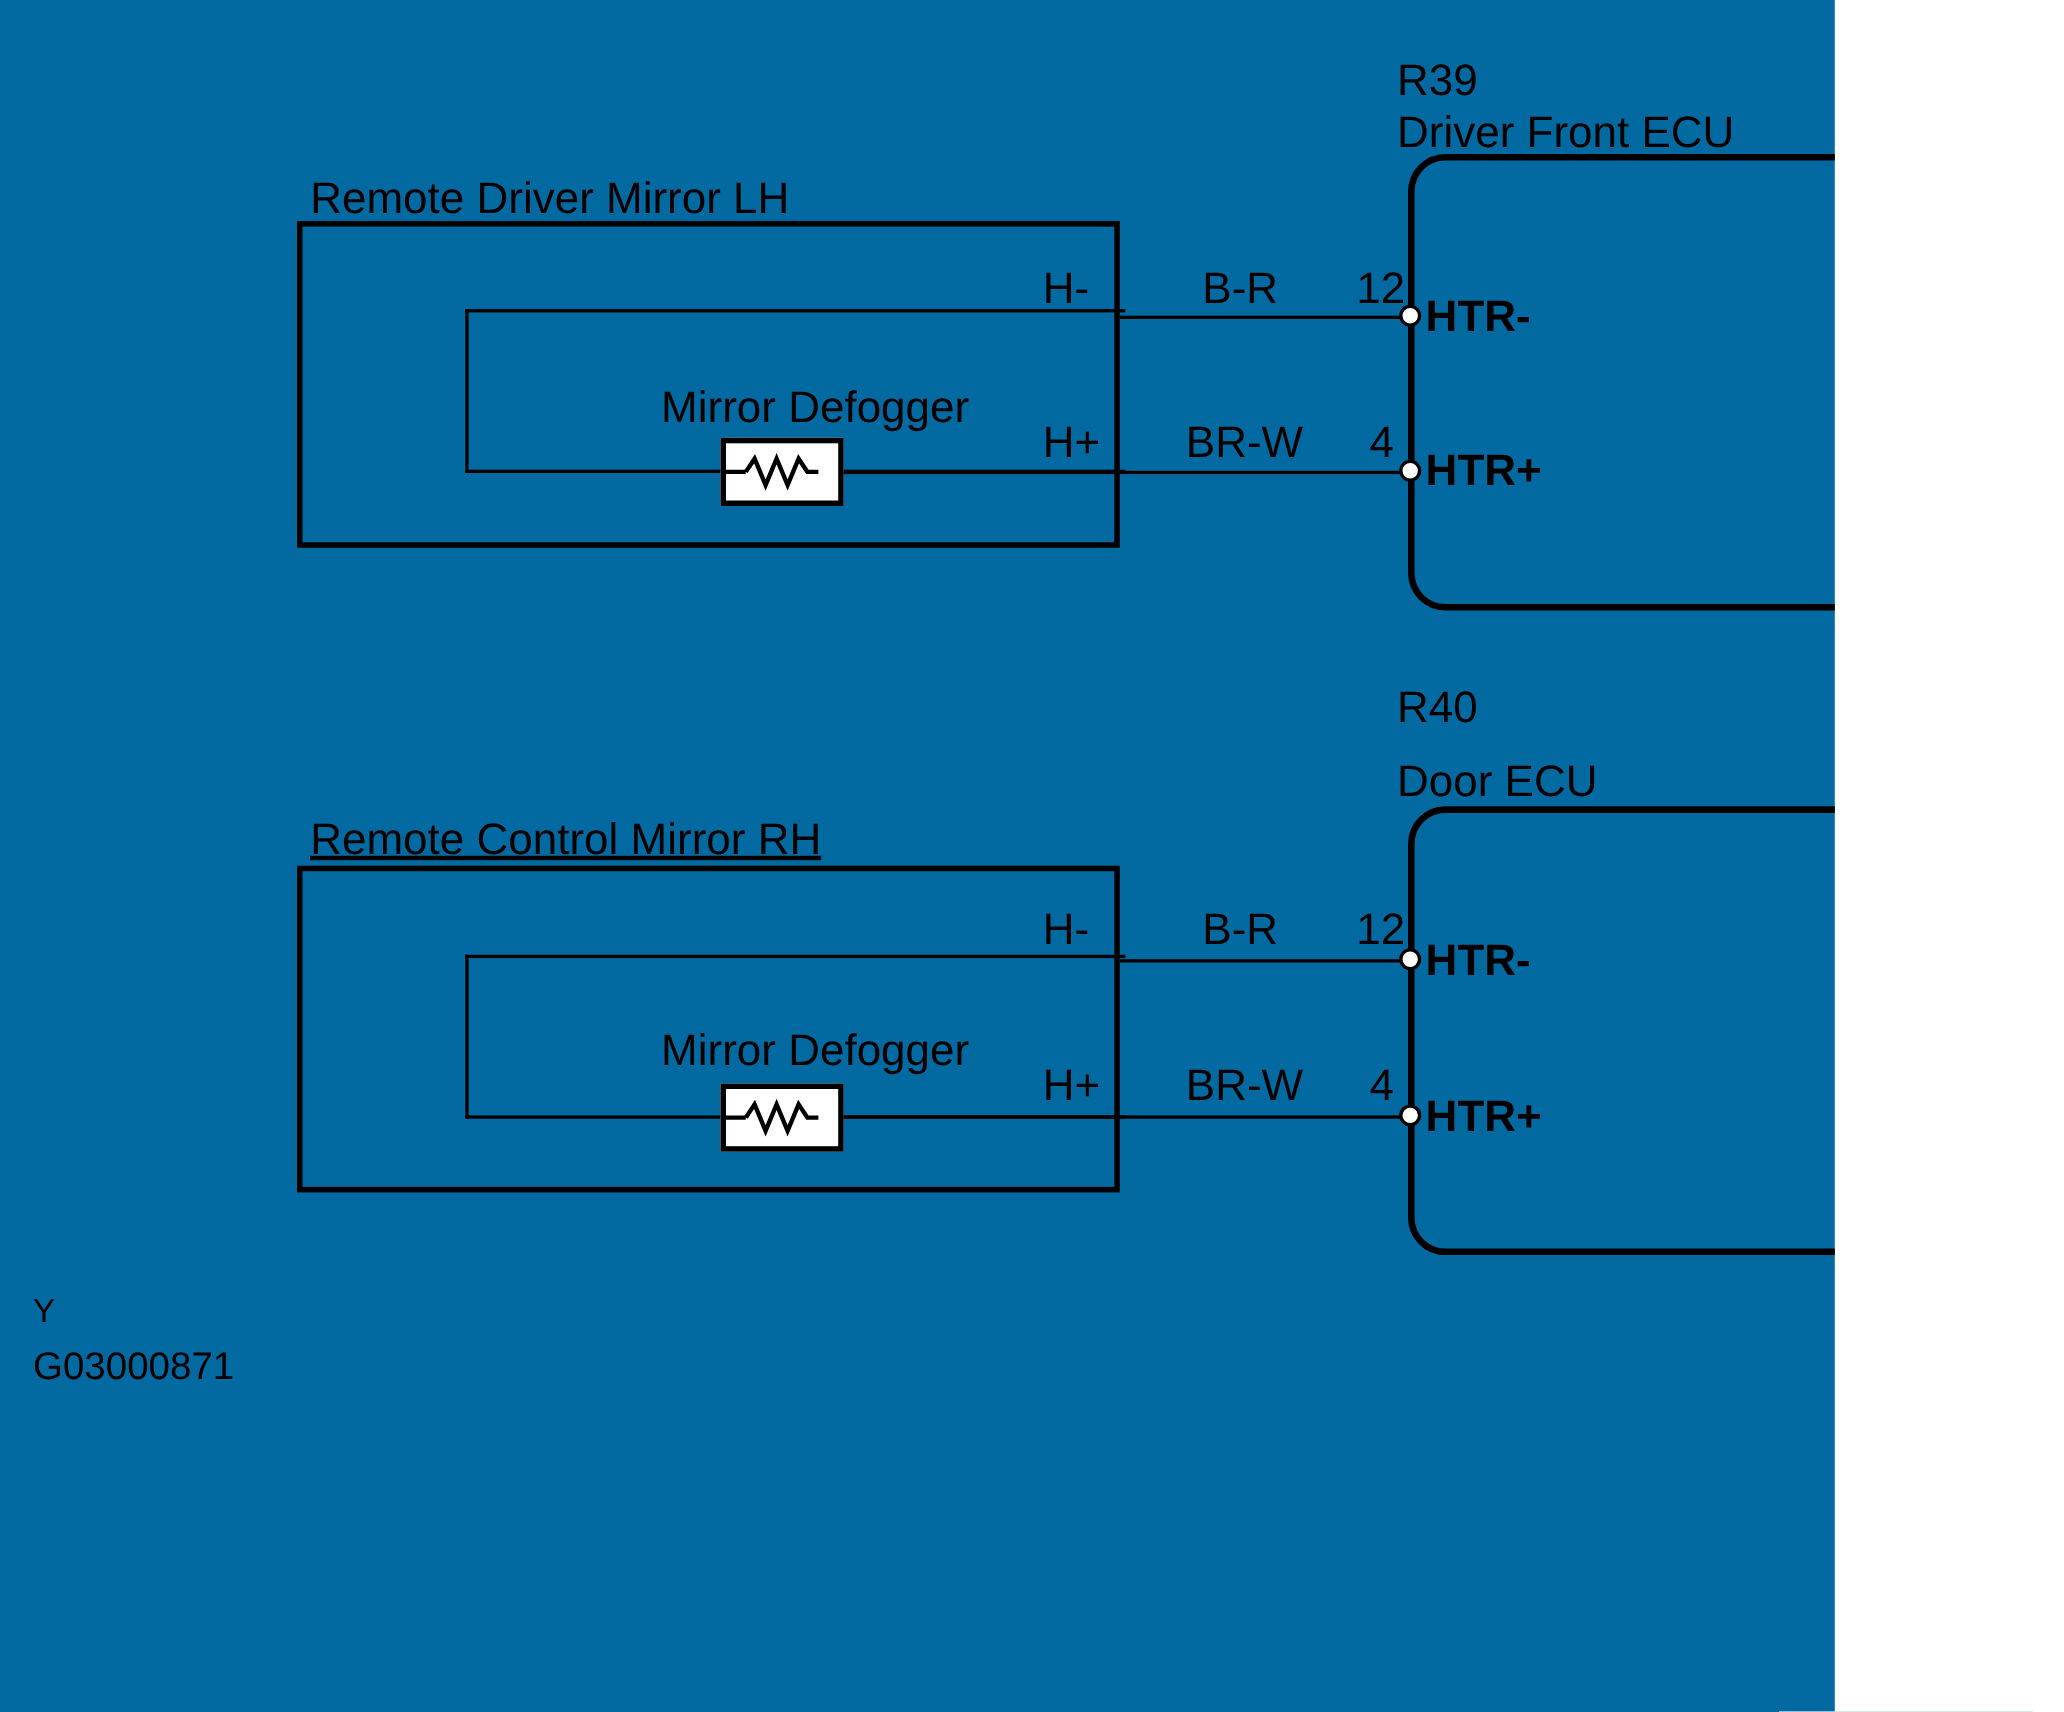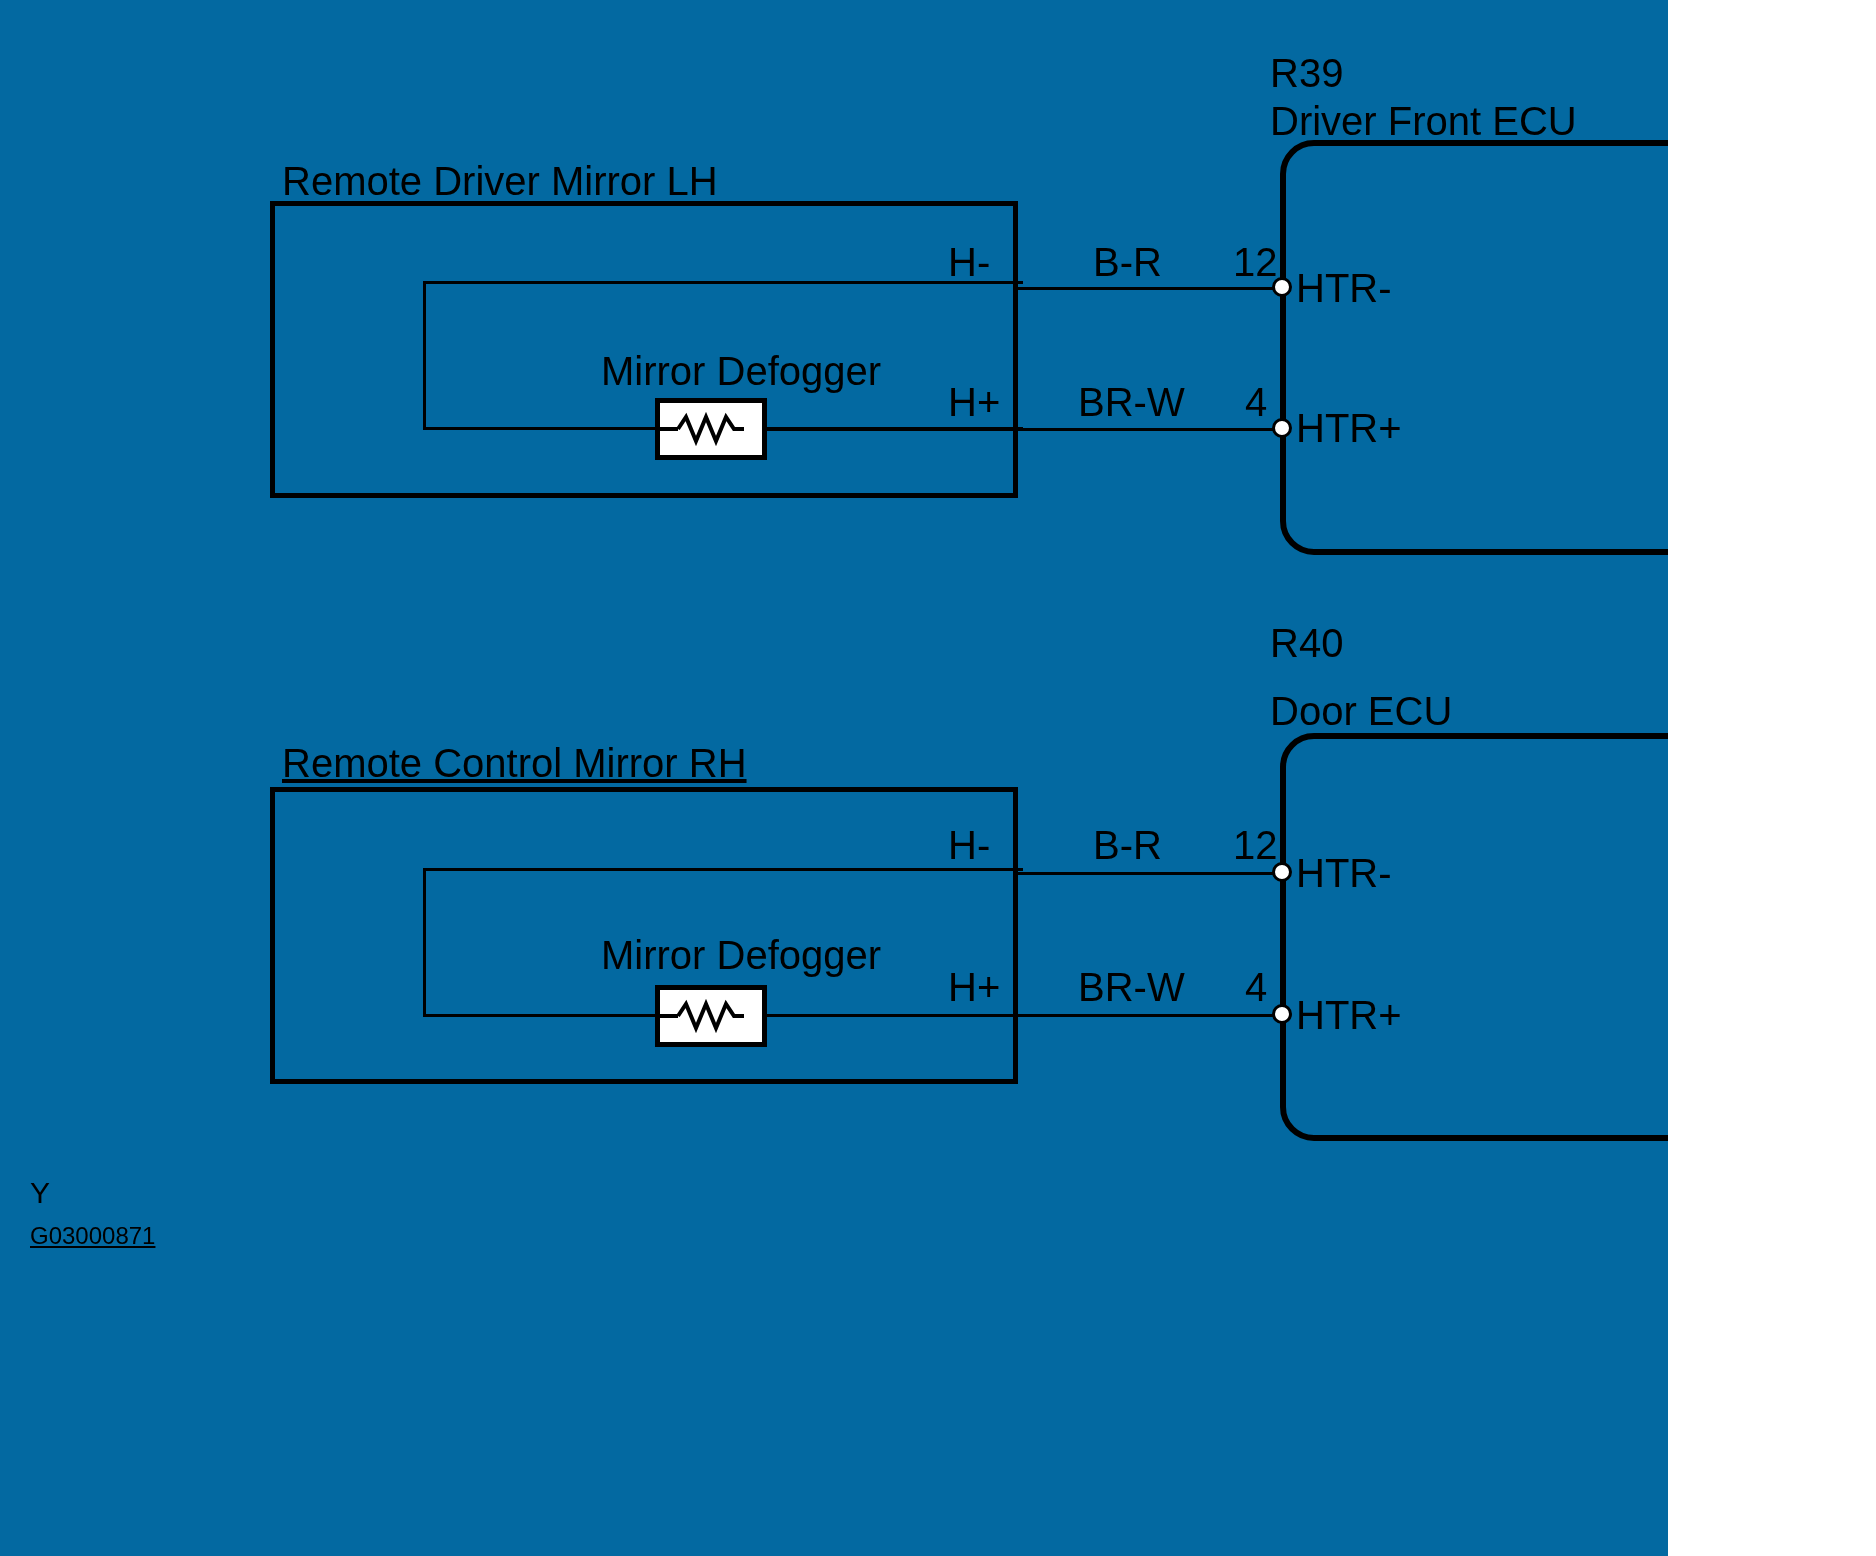--- a/index.html
+++ b/index.html
@@ -21,23 +21,23 @@
   .lbl {
     position: absolute;
     white-space: nowrap;
     line-height: 1.18;
     color: #000;
   }
   .lbl-title { font-size: 40px; }
   .lbl-ecu   { font-size: 40px; }
   .lbl-pinno { font-size: 40px; }
   .lbl-wire  { font-size: 40px; }
-  .lbl-term  { font-size: 40px; }
+  .lbl-term  { font-size: 40px; font-weight: bold; }
   .lbl-defog { font-size: 40px; }
-  .lbl-code  { font-size: 24px; text-decoration: underline; }
+  .lbl-code  { font-size: 35px; }
   .lbl-y     { font-size: 30px; }
 
   
   .mirror-box {
     position: absolute;
     border: 5px solid #000;
     background: transparent;
     box-sizing: border-box;
   }
   

